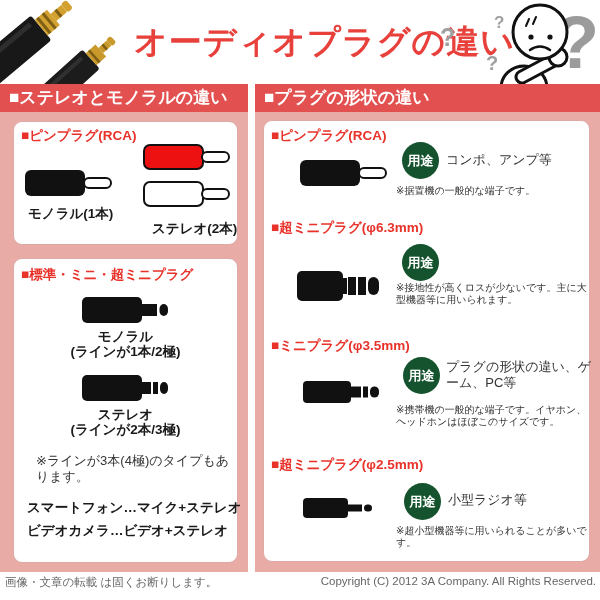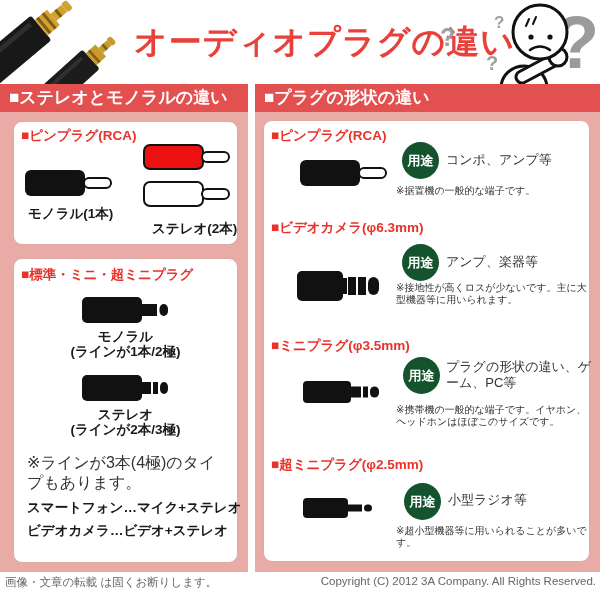--- a/index.html
+++ b/index.html
@@ -101,38 +101,37 @@
   <div class="center-label" style="top:328px;">モノラル</div>
   <div class="center-label" style="top:343px;">(ラインが1本/2極)</div>
   <svg class="abs" style="left:82px;top:375px;" width="86" height="26" viewBox="0 0 86 26">
     <rect x="0" y="0" width="60" height="26" rx="5" fill="#111"></rect>
     <rect x="60" y="7" width="9" height="12" fill="#111"></rect>
     <rect x="71" y="7" width="5" height="12" fill="#111"></rect>
     <rect x="78" y="7" width="8" height="12" rx="5" fill="#111"></rect>
   </svg>
   <div class="center-label" style="top:406px;">ステレオ</div>
   <div class="center-label" style="top:421px;">(ラインが2本/3極)</div>
-  <div class="note" style="left:27px;top:453px;width:200px;font-size:16px;">※ラインが3本(4極)のタイプもあります。</div>
+  <div class="note" style="left:36px;top:453px;width:200px;font-size:13px;">※ラインが3本(4極)のタイプもあります。</div>
   <div class="bold-label" style="left:27px;top:499px;">スマートフォン…マイク+ステレオ</div>
   <div class="bold-label" style="left:27px;top:522px;">ビデオカメラ…ビデオ+ステレオ</div>
 
   <div class="card" style="left:263px;top:120px;width:327px;height:442px;"></div>
 
   <div class="red-heading" style="left:271px;top:127px;">■ピンプラグ(RCA)</div>
   <svg class="abs" style="left:300px;top:160px;" width="88" height="26" viewBox="0 0 88 26">
     <rect x="0" y="0" width="60" height="26" rx="6" fill="#111"></rect>
     <rect x="59" y="8" width="27" height="10" rx="5" fill="#fff" stroke="#111" stroke-width="2"></rect>
   </svg>
   <div class="badge" style="left:402px;top:142px;">用途</div>
   <div class="usage-text" style="left:446px;top:152px;">コンポ、アンプ等</div>
   <div class="note" style="left:396px;top:185px;width:196px;">※据置機の一般的な端子です。</div>
 
-  <div class="red-heading" style="left:271px;top:219px;">■ビデオカメラ(φ6.3mm)</div>
+  <div class="red-heading" style="left:271px;top:219px;">■超ミニプラグ(φ6.3mm)</div>
   <div class="badge" style="left:402px;top:244px;">用途</div>
-  <div class="usage-text" style="left:446px;top:254px;">アンプ、楽器等</div>
   <svg class="abs" style="left:297px;top:271px;" width="86" height="30" viewBox="0 0 86 30">
     <rect x="0" y="0" width="46" height="30" rx="5" fill="#111"></rect>
     <rect x="46" y="7" width="4" height="16" fill="#111"></rect>
     <rect x="51" y="6" width="8" height="18" fill="#111"></rect>
     <rect x="61" y="6" width="8" height="18" fill="#111"></rect>
     <rect x="71" y="6" width="11" height="18" rx="6" fill="#111"></rect>
   </svg>
   <div class="note" style="left:396px;top:282px;width:198px;">※接地性が高くロスが少ないです。主に大型機器等に用いられます。</div>
 
   <div class="red-heading" style="left:271px;top:337px;">■ミニプラグ(φ3.5mm)</div>

